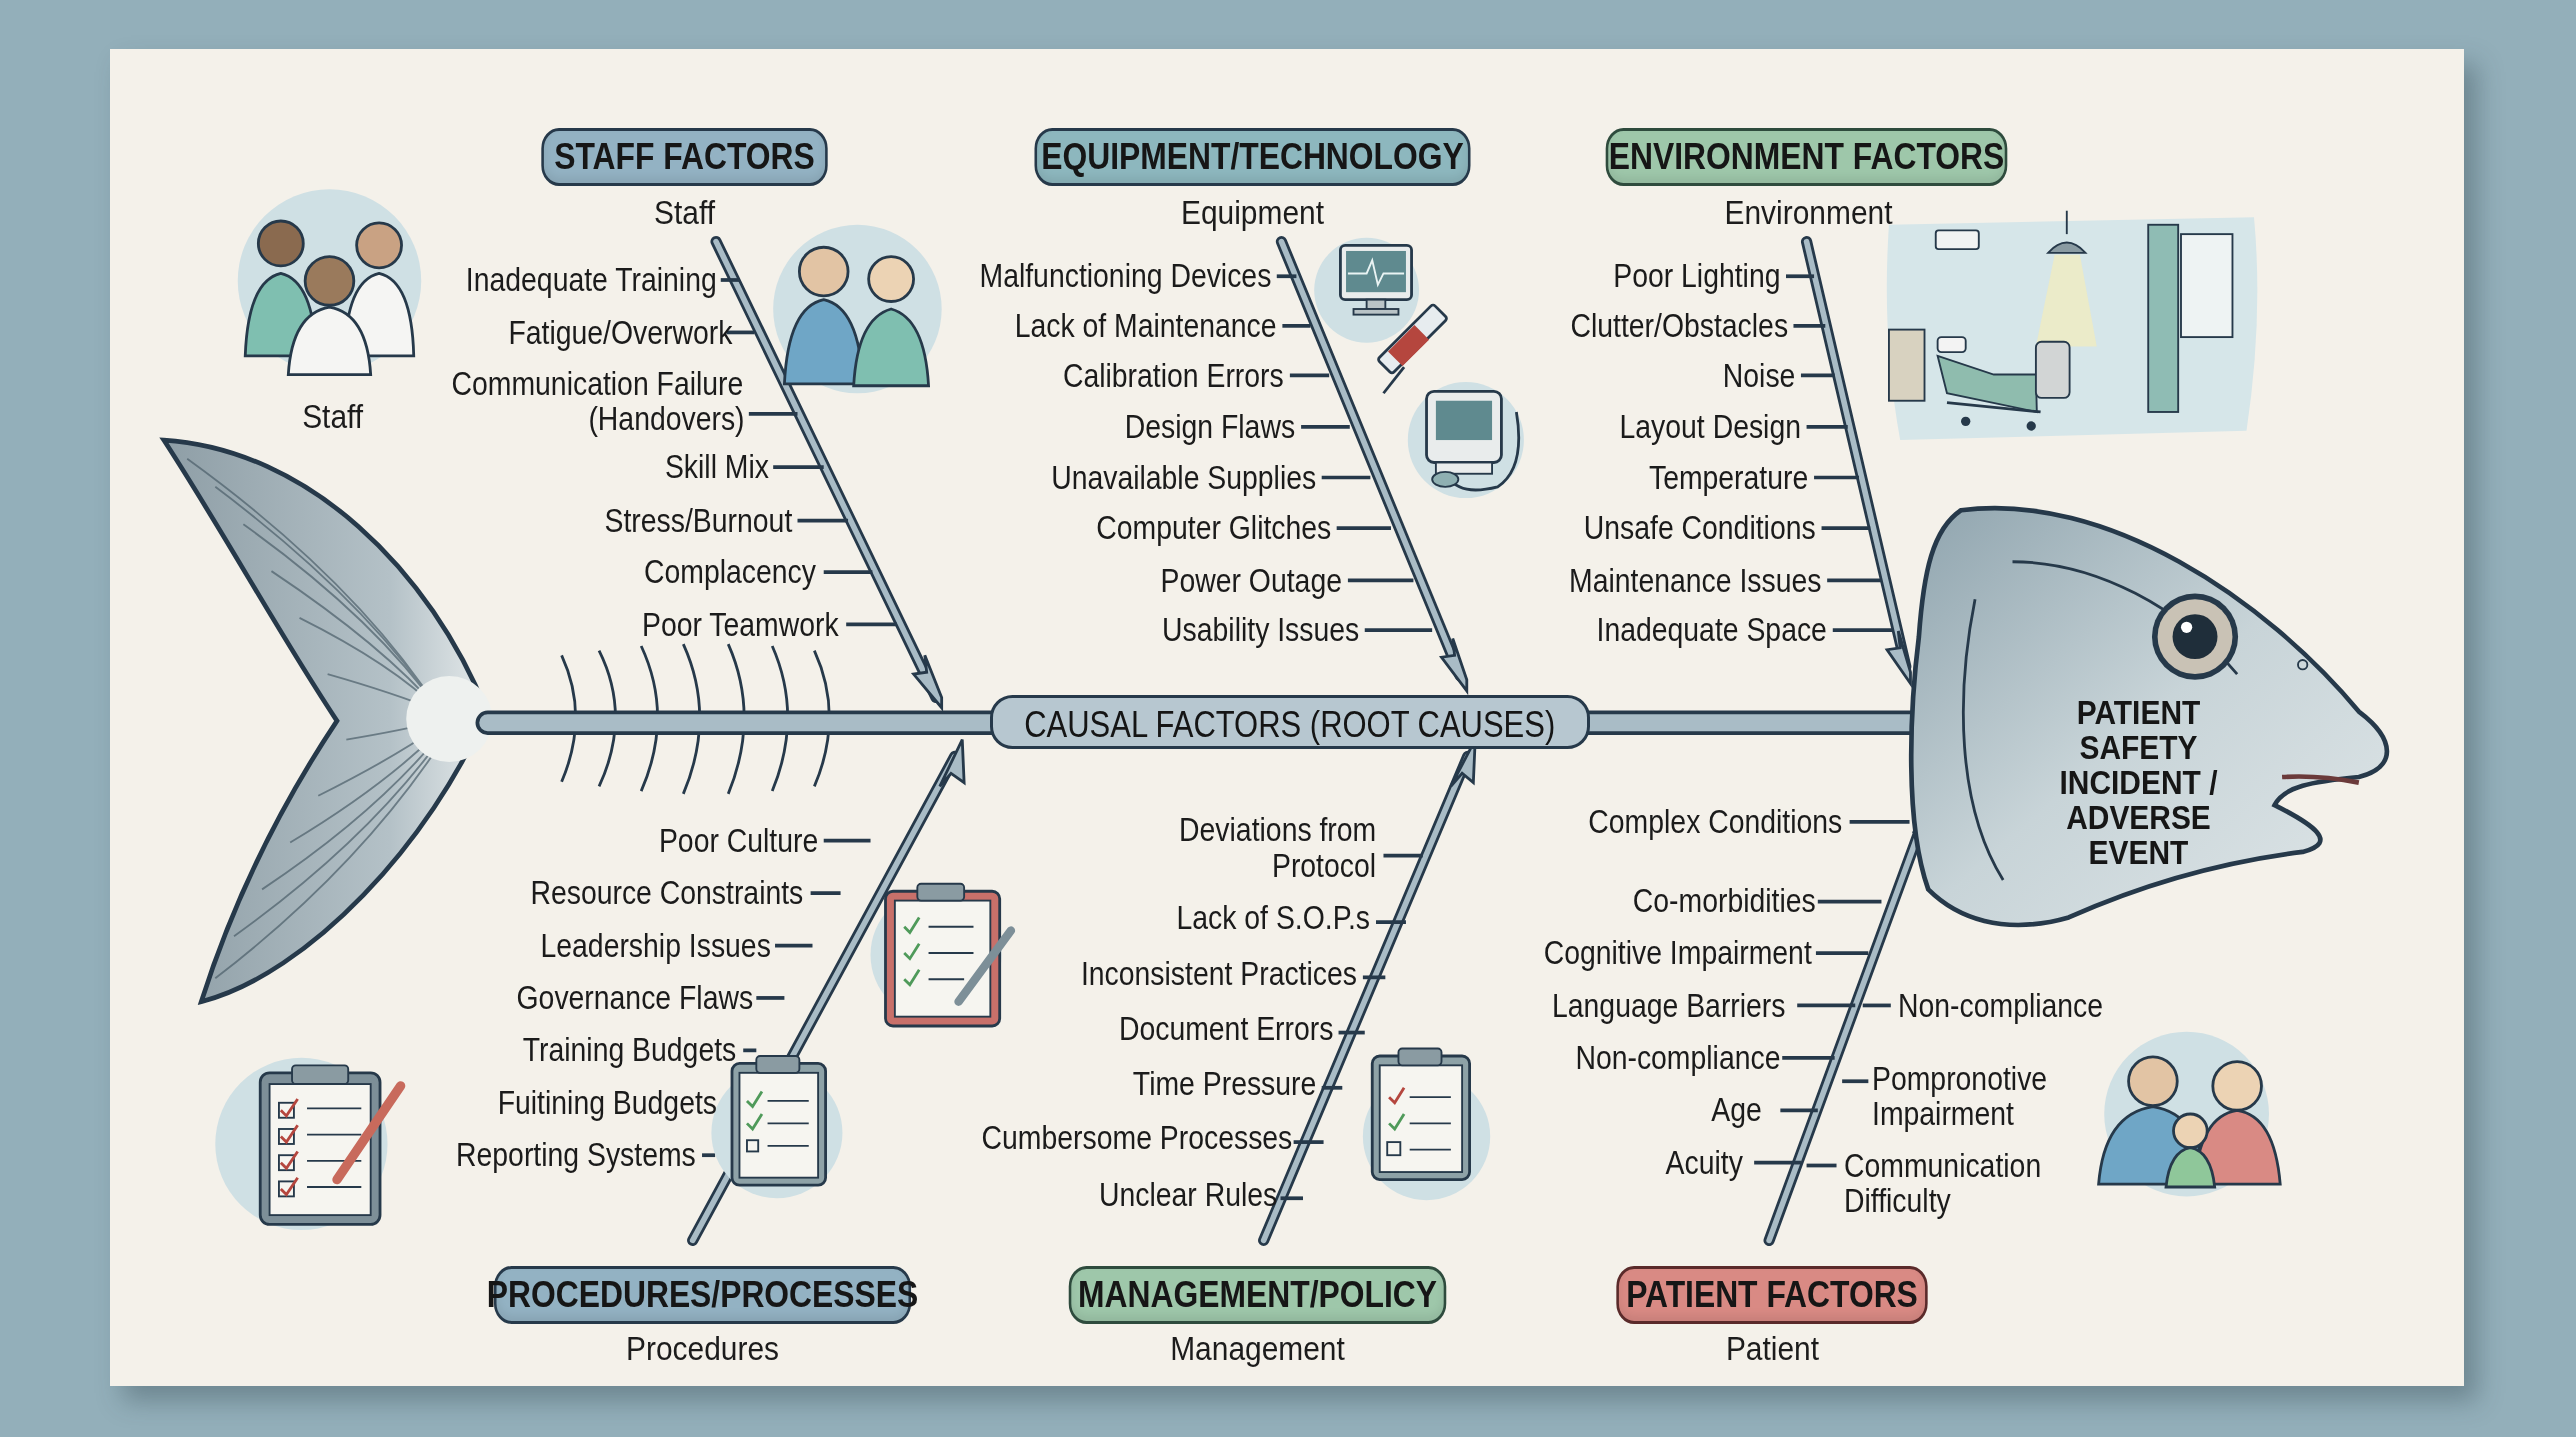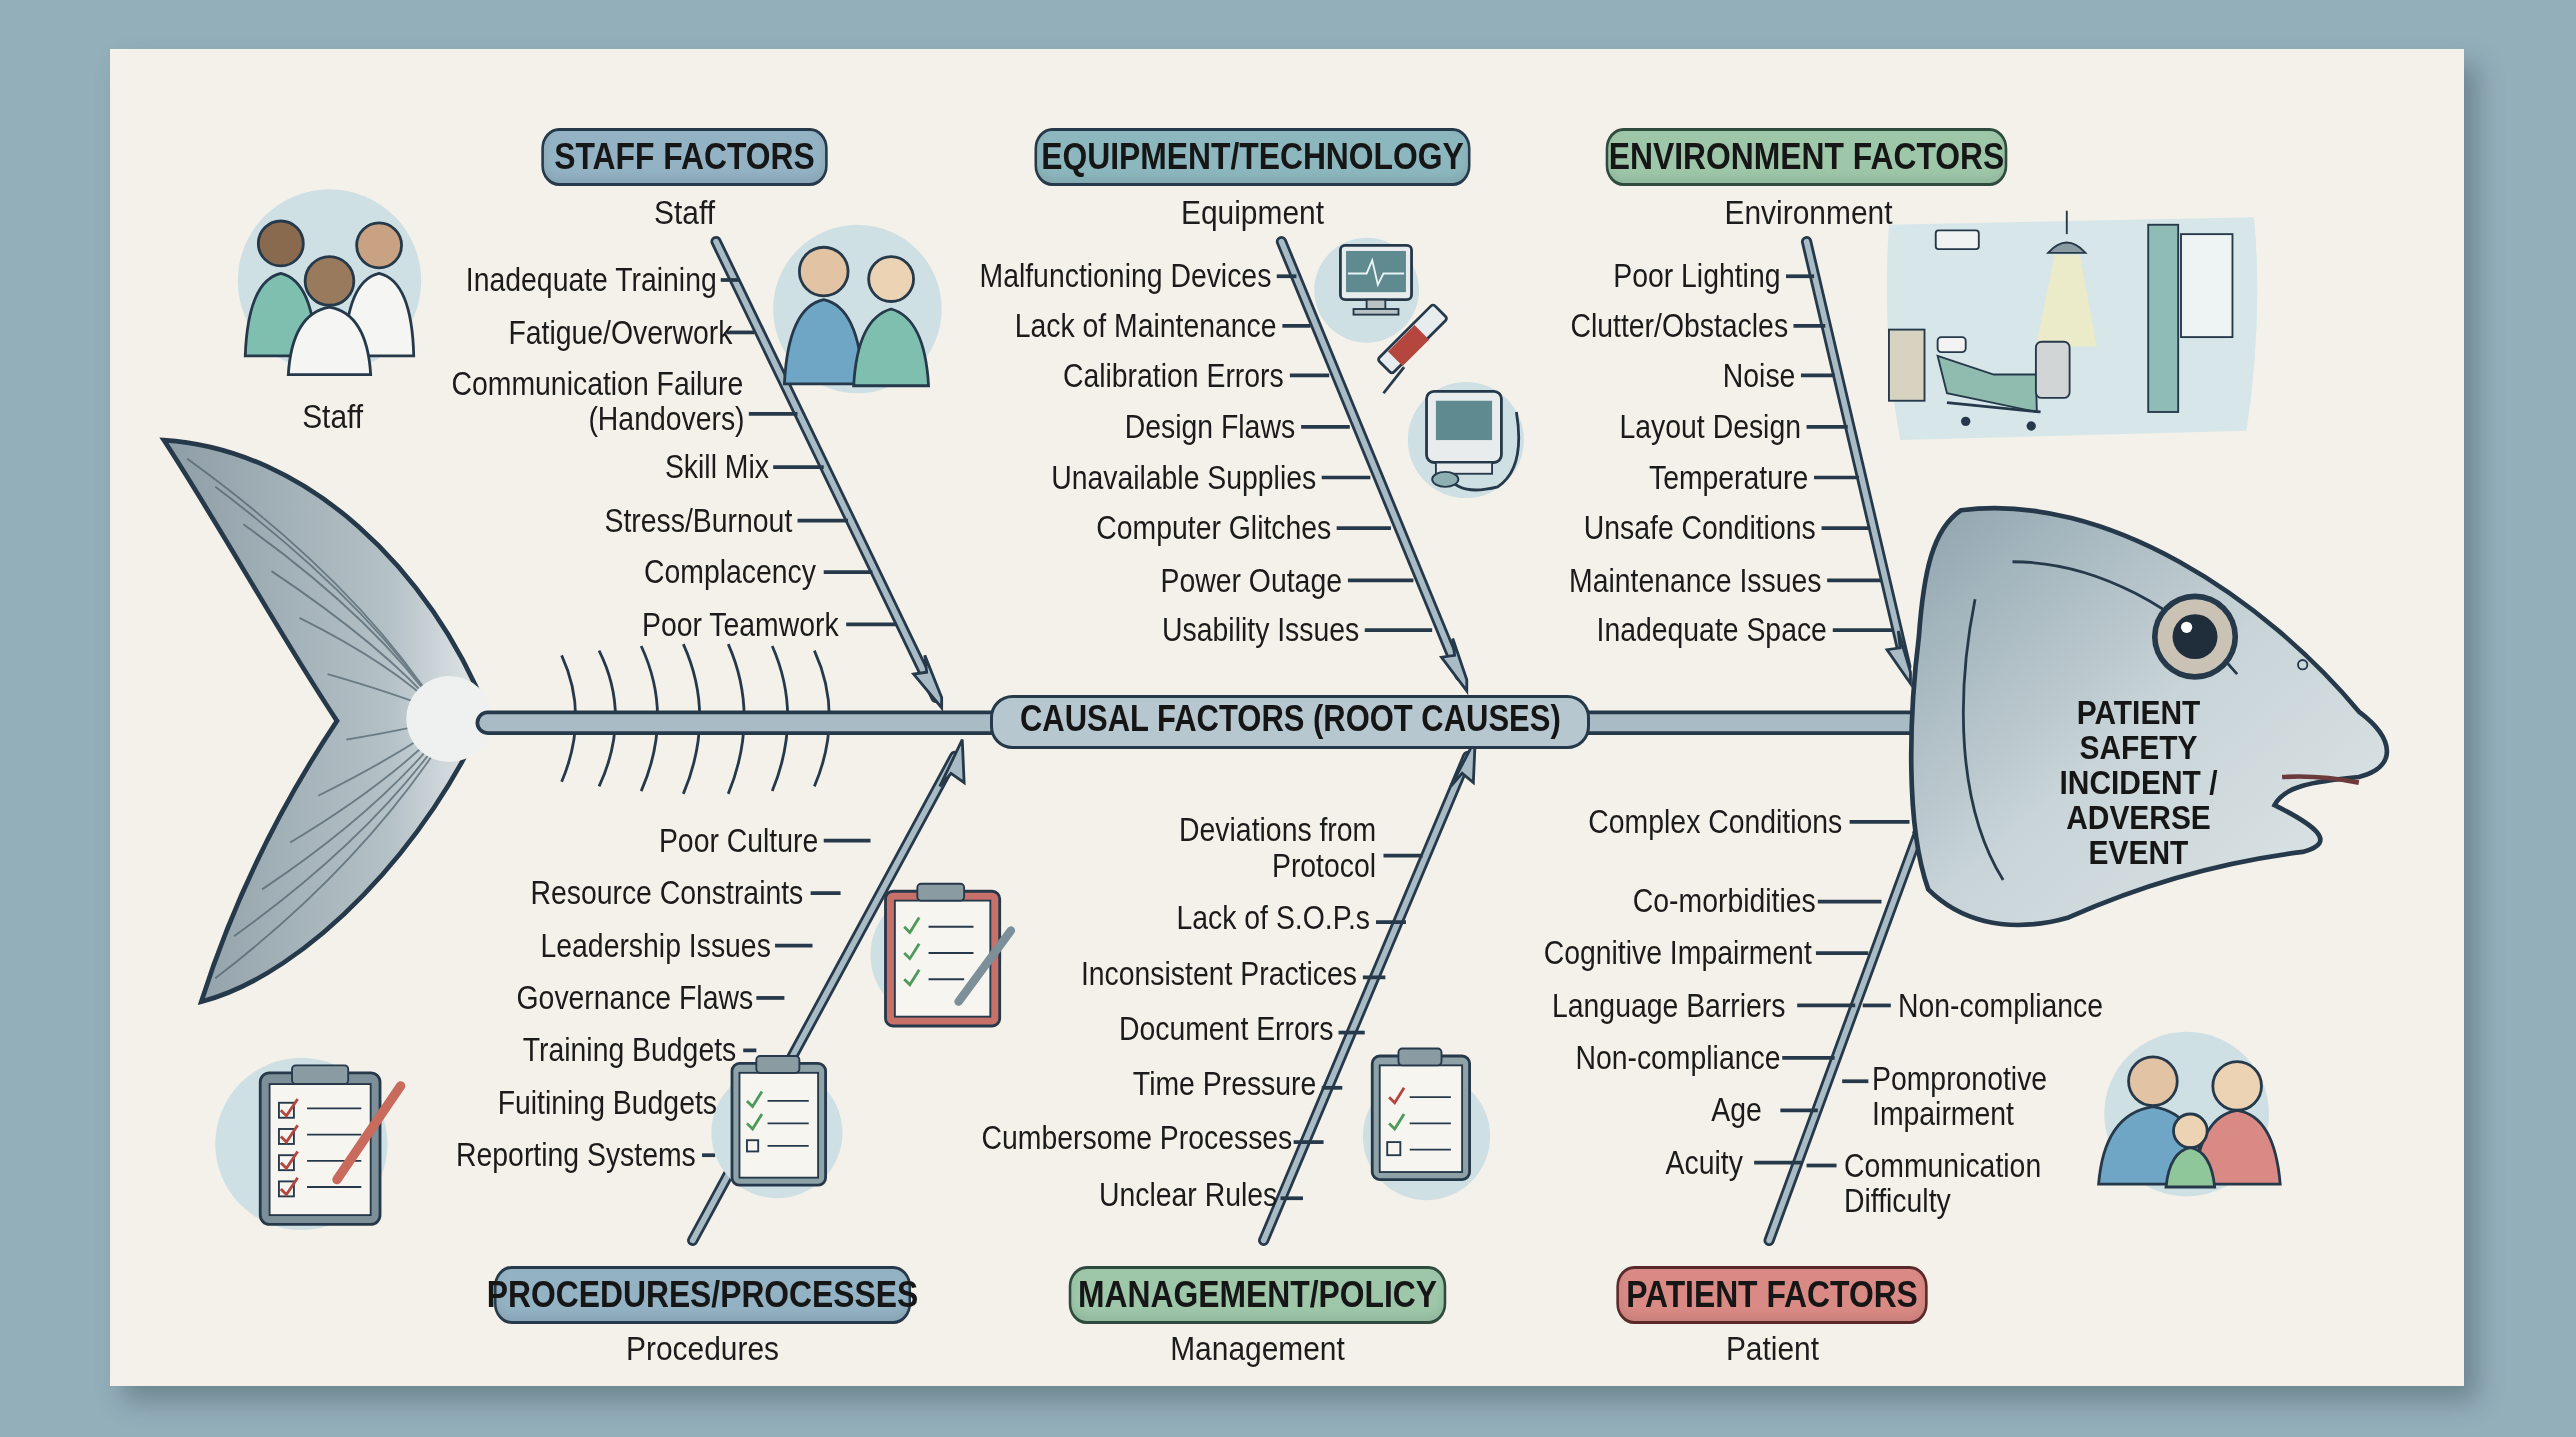--- a/index.html
+++ b/index.html
@@ -36,22 +36,22 @@
     transform:scaleX(0.86); transform-origin:right center; text-align:right; line-height:36px;
   }
   .cause.leftal { transform-origin:left center; text-align:left; }
   .head-text {
     position:absolute; font-weight:bold; font-size:34px; line-height:35px; color:#161616;
     text-align:center; transform:scaleX(0.88); transform-origin:center;
   }
   .causal-chip {
     position:absolute; left:990px; top:695px; width:600px; height:54px; box-sizing:border-box;
     background:#b7c7d0; border:3.7px solid #26394a; border-radius:22.5px;
-    display:flex; align-items:flex-start; justify-content:center;
-    font-weight:bold; font-size:36px; color:#151515;
+    display:flex; align-items:flex-end; justify-content:center;
+    font-weight:normal; font-size:36px; color:#151515;
   }
   .causal-chip span { display:inline-block; transform:scaleX(0.86); white-space:nowrap; }
   .ilabel { position:absolute; font-size:34px; color:#1c1c1c; transform:scaleX(0.88); }
 </style>
 </head>
 <body>
 
 <div class="paper"></div>
 
 <svg class="diagram" viewBox="0 0 2752 1536">

